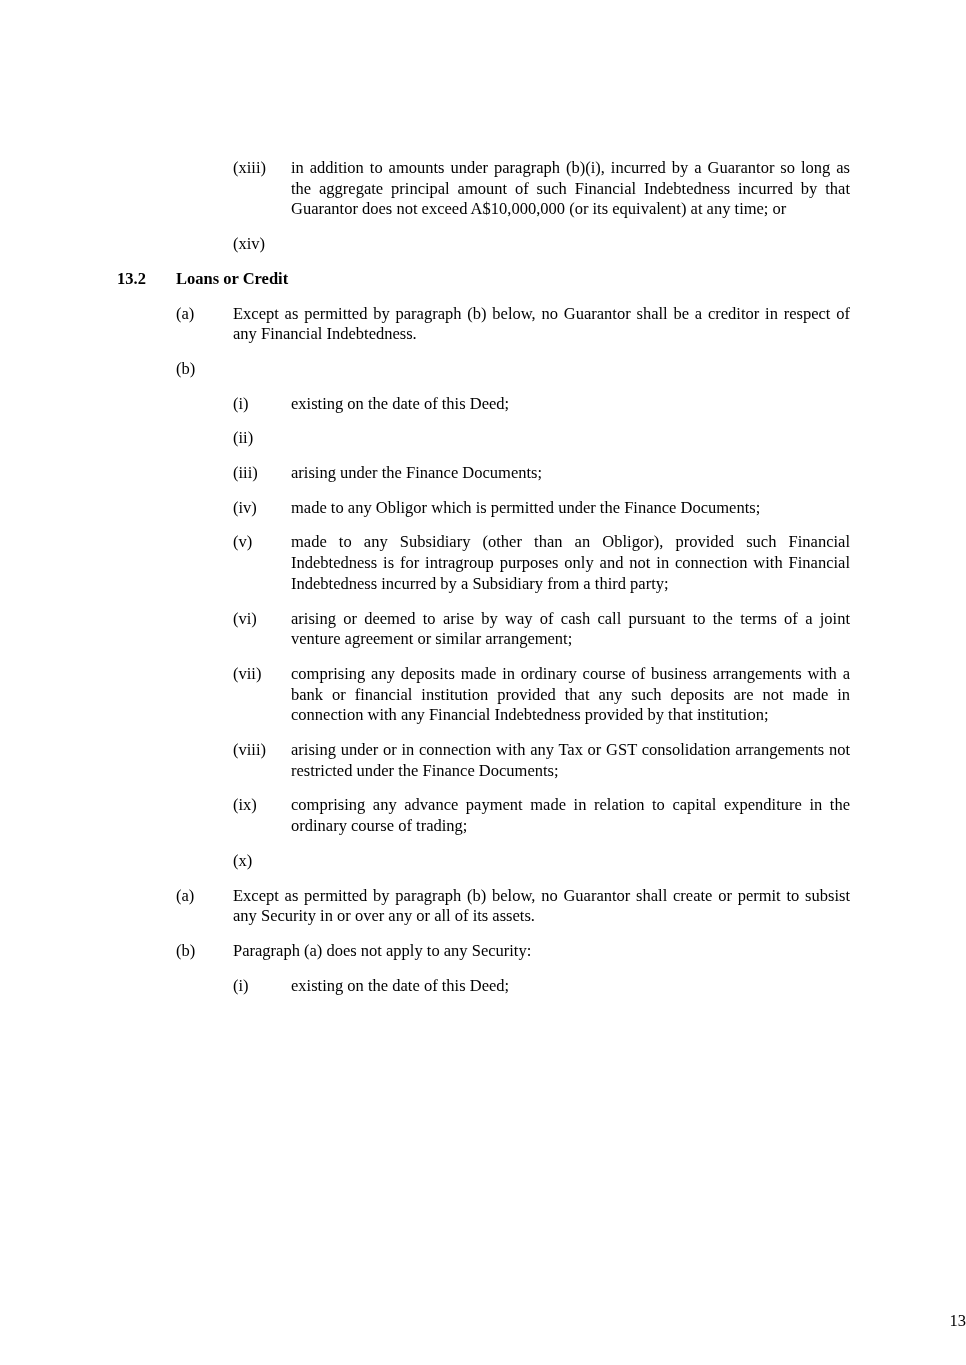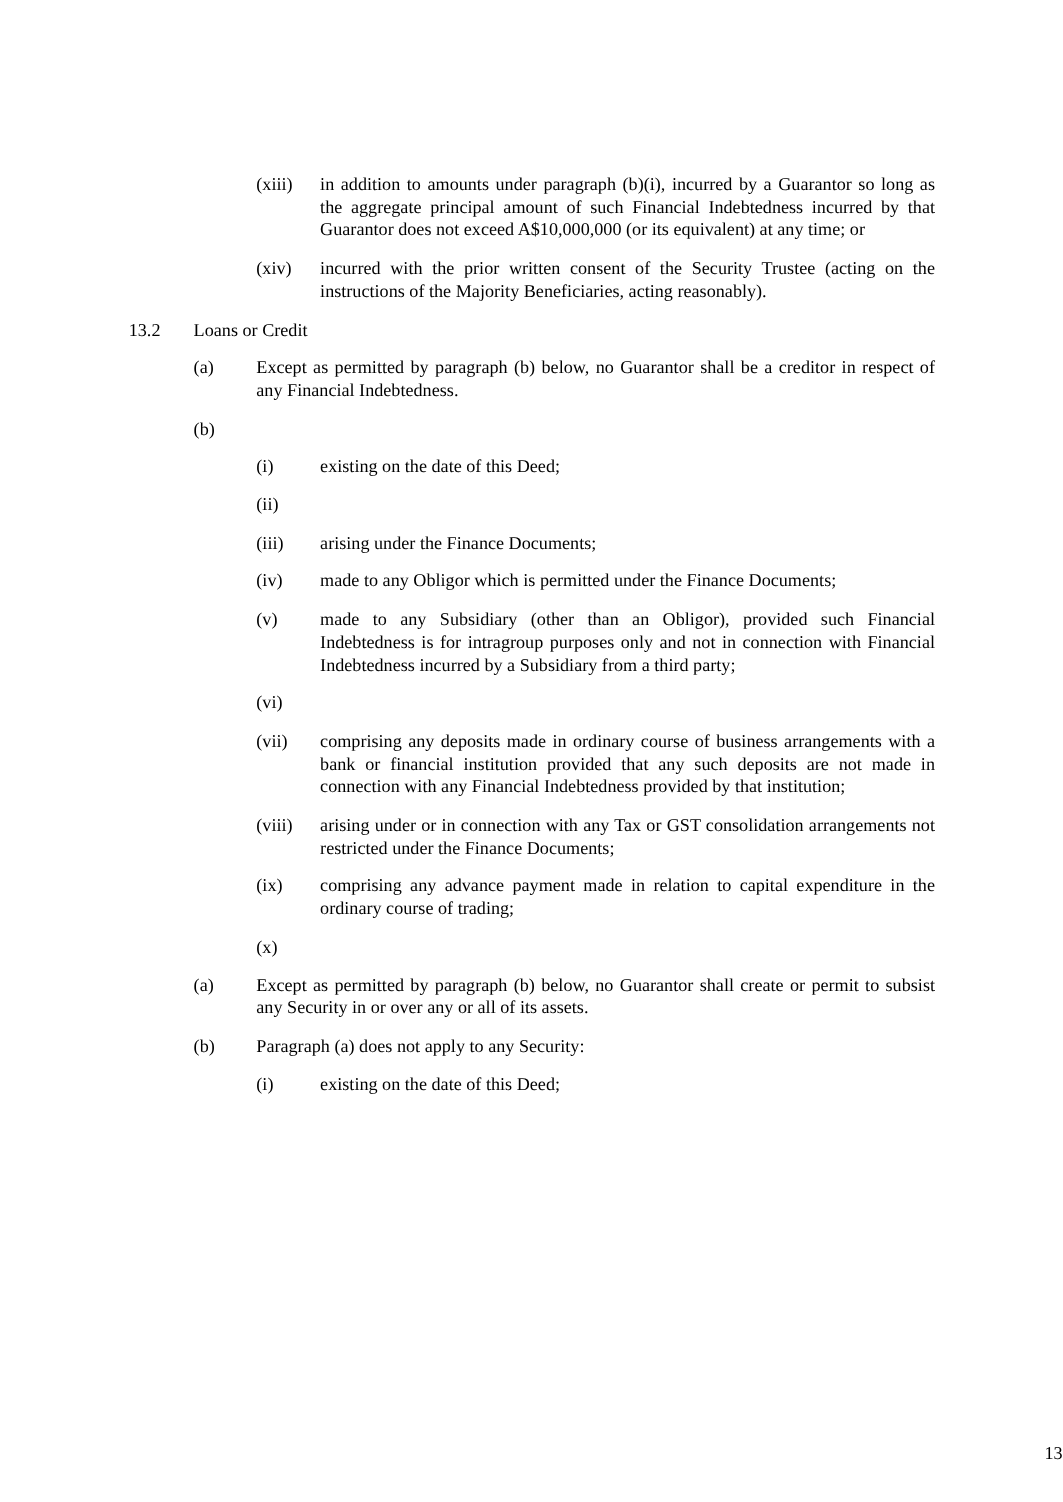--- a/index.html
+++ b/index.html
@@ -35,21 +35,21 @@
   .indent-1 { padding-left: 59px; }
   .indent-1 .clause-label { width: 57px; }
   .indent-2 { padding-left: 116px; }
   .indent-2 .clause-label { width: 58px; }
   .clause-text {
     flex: 1 1 auto;
     text-align: justify;
   }
   .section-heading-row {
     display: flex;
-    font-weight: normal;
+    font-weight: bold;
     margin-bottom: 14px;
   }
   .section-number {
     flex: 0 0 59px;
   }
   .section-title {
     flex: 1 1 auto;
   }
   .page-number {
     position: absolute;
@@ -64,21 +64,20 @@
 
 <div class="page">
   <div class="content">
 
     <div class="clause-row indent-2">
       <div class="clause-label">(xiii)</div>
       <div class="clause-text">in addition to amounts under paragraph (b)(i), incurred by a Guarantor so long as the aggregate principal amount of such Financial Indebtedness incurred by that Guarantor does not exceed A$10,000,000 (or its equivalent) at any time; or</div>
     </div>
     <div class="clause-row indent-2">
       <div class="clause-label">(xiv)</div>
-      <div class="clause-text">incurred with the prior written consent of the Security Trustee (acting on the instructions of the Majority Beneficiaries, acting reasonably).</div>
     </div>
 
     <div class="section-heading-row">
       <div class="section-number">13.2</div>
       <div class="section-title">Loans or Credit</div>
     </div>
 
     <div class="clause-row indent-1">
       <div class="clause-label">(a)</div>
       <div class="clause-text">Except as permitted by paragraph (b) below, no Guarantor shall be a creditor in respect of any Financial Indebtedness.</div>
@@ -101,20 +100,21 @@
     <div class="clause-row indent-2">
       <div class="clause-label">(iv)</div>
       <div class="clause-text">made to any Obligor which is permitted under the Finance Documents;</div>
     </div>
     <div class="clause-row indent-2">
       <div class="clause-label">(v)</div>
       <div class="clause-text">made to any Subsidiary (other than an Obligor), provided such Financial Indebtedness is for intragroup purposes only and not in connection with Financial Indebtedness incurred by a Subsidiary from a third party;</div>
     </div>
     <div class="clause-row indent-2">
       <div class="clause-label">(vi)</div>
+      <div class="clause-text">arising or deemed to arise by way of cash call pursuant to the terms of a joint venture agreement or similar arrangement;</div>
     </div>
     <div class="clause-row indent-2">
       <div class="clause-label">(vii)</div>
       <div class="clause-text">comprising any deposits made in ordinary course of business arrangements with a bank or financial institution provided that any such deposits are not made in connection with any Financial Indebtedness provided by that institution;</div>
     </div>
     <div class="clause-row indent-2">
       <div class="clause-label">(viii)</div>
       <div class="clause-text">arising under or in connection with any Tax or GST consolidation arrangements not restricted under the Finance Documents;</div>
     </div>
     <div class="clause-row indent-2">

